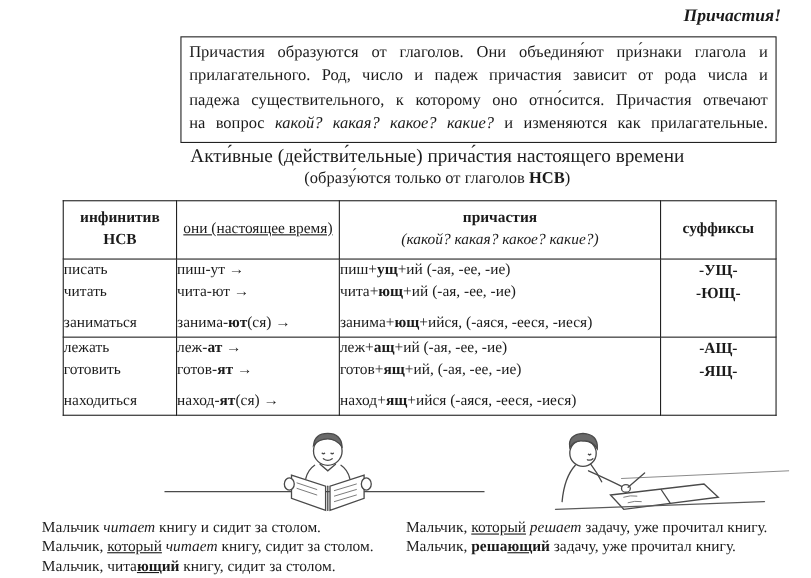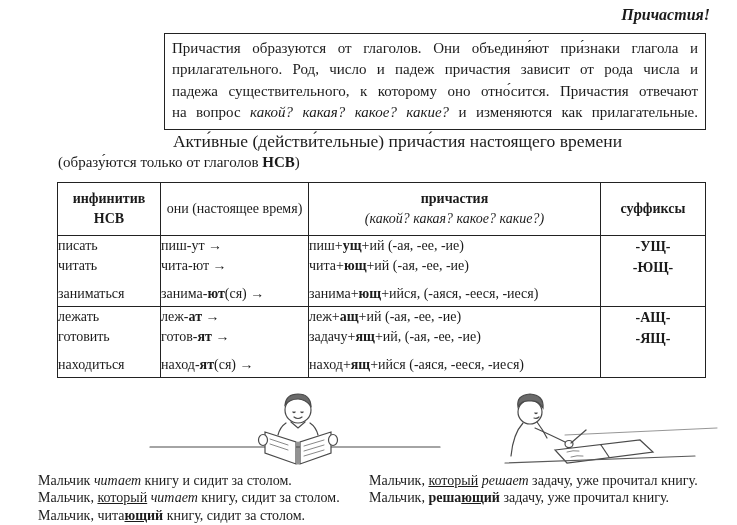--- a/index.html
+++ b/index.html
@@ -15,35 +15,35 @@
     position:absolute;left:164px;top:33px;width:542px;box-sizing:border-box;
     border:1px solid #222;padding:4px 7px 5px 7px;
     font-size:15px;line-height:21.4px;
   }
   .intro-box .tline{text-align:justify;text-align-last:justify;white-space:normal;}
   .main-title{
     position:absolute;left:58px;top:131px;width:679px;text-align:center;
     font-weight:normal;font-size:17.5px;
   }
   .subtitle{
-    position:absolute;left:58px;top:154px;width:679px;
+    position:absolute;left:58px;top:154px;width:679px;text-align:center;
     font-size:15px;
   }
   table.gram-table{
     position:absolute;left:57px;top:182px;border-collapse:collapse;table-layout:fixed;
   }
   table.gram-table td{
     border:1px solid #222;padding:0;font-size:14px;overflow:hidden;
   }
   .colw1{width:103px}.colw2{width:148px}.colw3{width:292px}.colw4{width:105px}
   tr.hrow td{height:52px;text-align:center;vertical-align:middle;}
   tr.brow td{height:70px;vertical-align:top;}
   .hc .tline{line-height:20px;}
   .hc-infinitive{font-size:15px;}
-  .hc-present{font-size:12.5px;}
+  .hc-present{font-size:12.5px;text-decoration:underline;}
   .hc-participles{font-size:14.5px;}
   .hc-suffixes{font-size:15px;}
   .bc{padding-top:3px;}
   .bc .tline{line-height:20px;white-space:nowrap;}
   .pad1{padding-left:12px;}
   .pad2{padding-left:10px;}
   .pad3{padding-left:9px;}
   .gap3 .tline:nth-child(3){margin-top:8px;}
   td.suffix-cell{vertical-align:middle;text-align:center;padding-top:0;}
   td.suffix-cell .tline{line-height:21px;white-space:nowrap;}
@@ -121,21 +121,21 @@
           <div class="tline"><span>готовить</span></div>
           <div class="tline"><span>находиться</span></div>
         </td>
     <td class="bc pad2 gap3">
           <div class="tline"><span>леж-</span><span style="font-weight: bold;">ат</span><span> →</span></div>
           <div class="tline"><span>готов-</span><span style="font-weight: bold;">ят</span><span> →</span></div>
           <div class="tline"><span>наход-</span><span style="font-weight: bold;">ят</span><span>(ся) →</span></div>
         </td>
     <td class="bc pad3 gap3">
           <div class="tline"><span>леж+</span><span style="font-weight: bold;">ащ</span><span>+ий (-ая, -ее, -ие)</span></div>
-          <div class="tline"><span>задачу+</span><span style="font-weight: bold;">ящ</span><span>+ий, (-ая, -ее, -ие)</span></div>
+          <div class="tline"><span>готов+</span><span style="font-weight: bold;">ящ</span><span>+ий, (-ая, -ее, -ие)</span></div>
           <div class="tline"><span>наход+</span><span style="font-weight: bold;">ящ</span><span>+ийся (-аяся, -ееся, -иеся)</span></div>
         </td>
     <td class="suffix-cell">
           <div class="tline"><span style="font-weight: bold;">-АЩ-</span></div>
           <div class="tline"><span style="font-weight: bold;">-ЯЩ-</span></div>
         </td>
   </tr>
 </tbody>
   </table>
 

